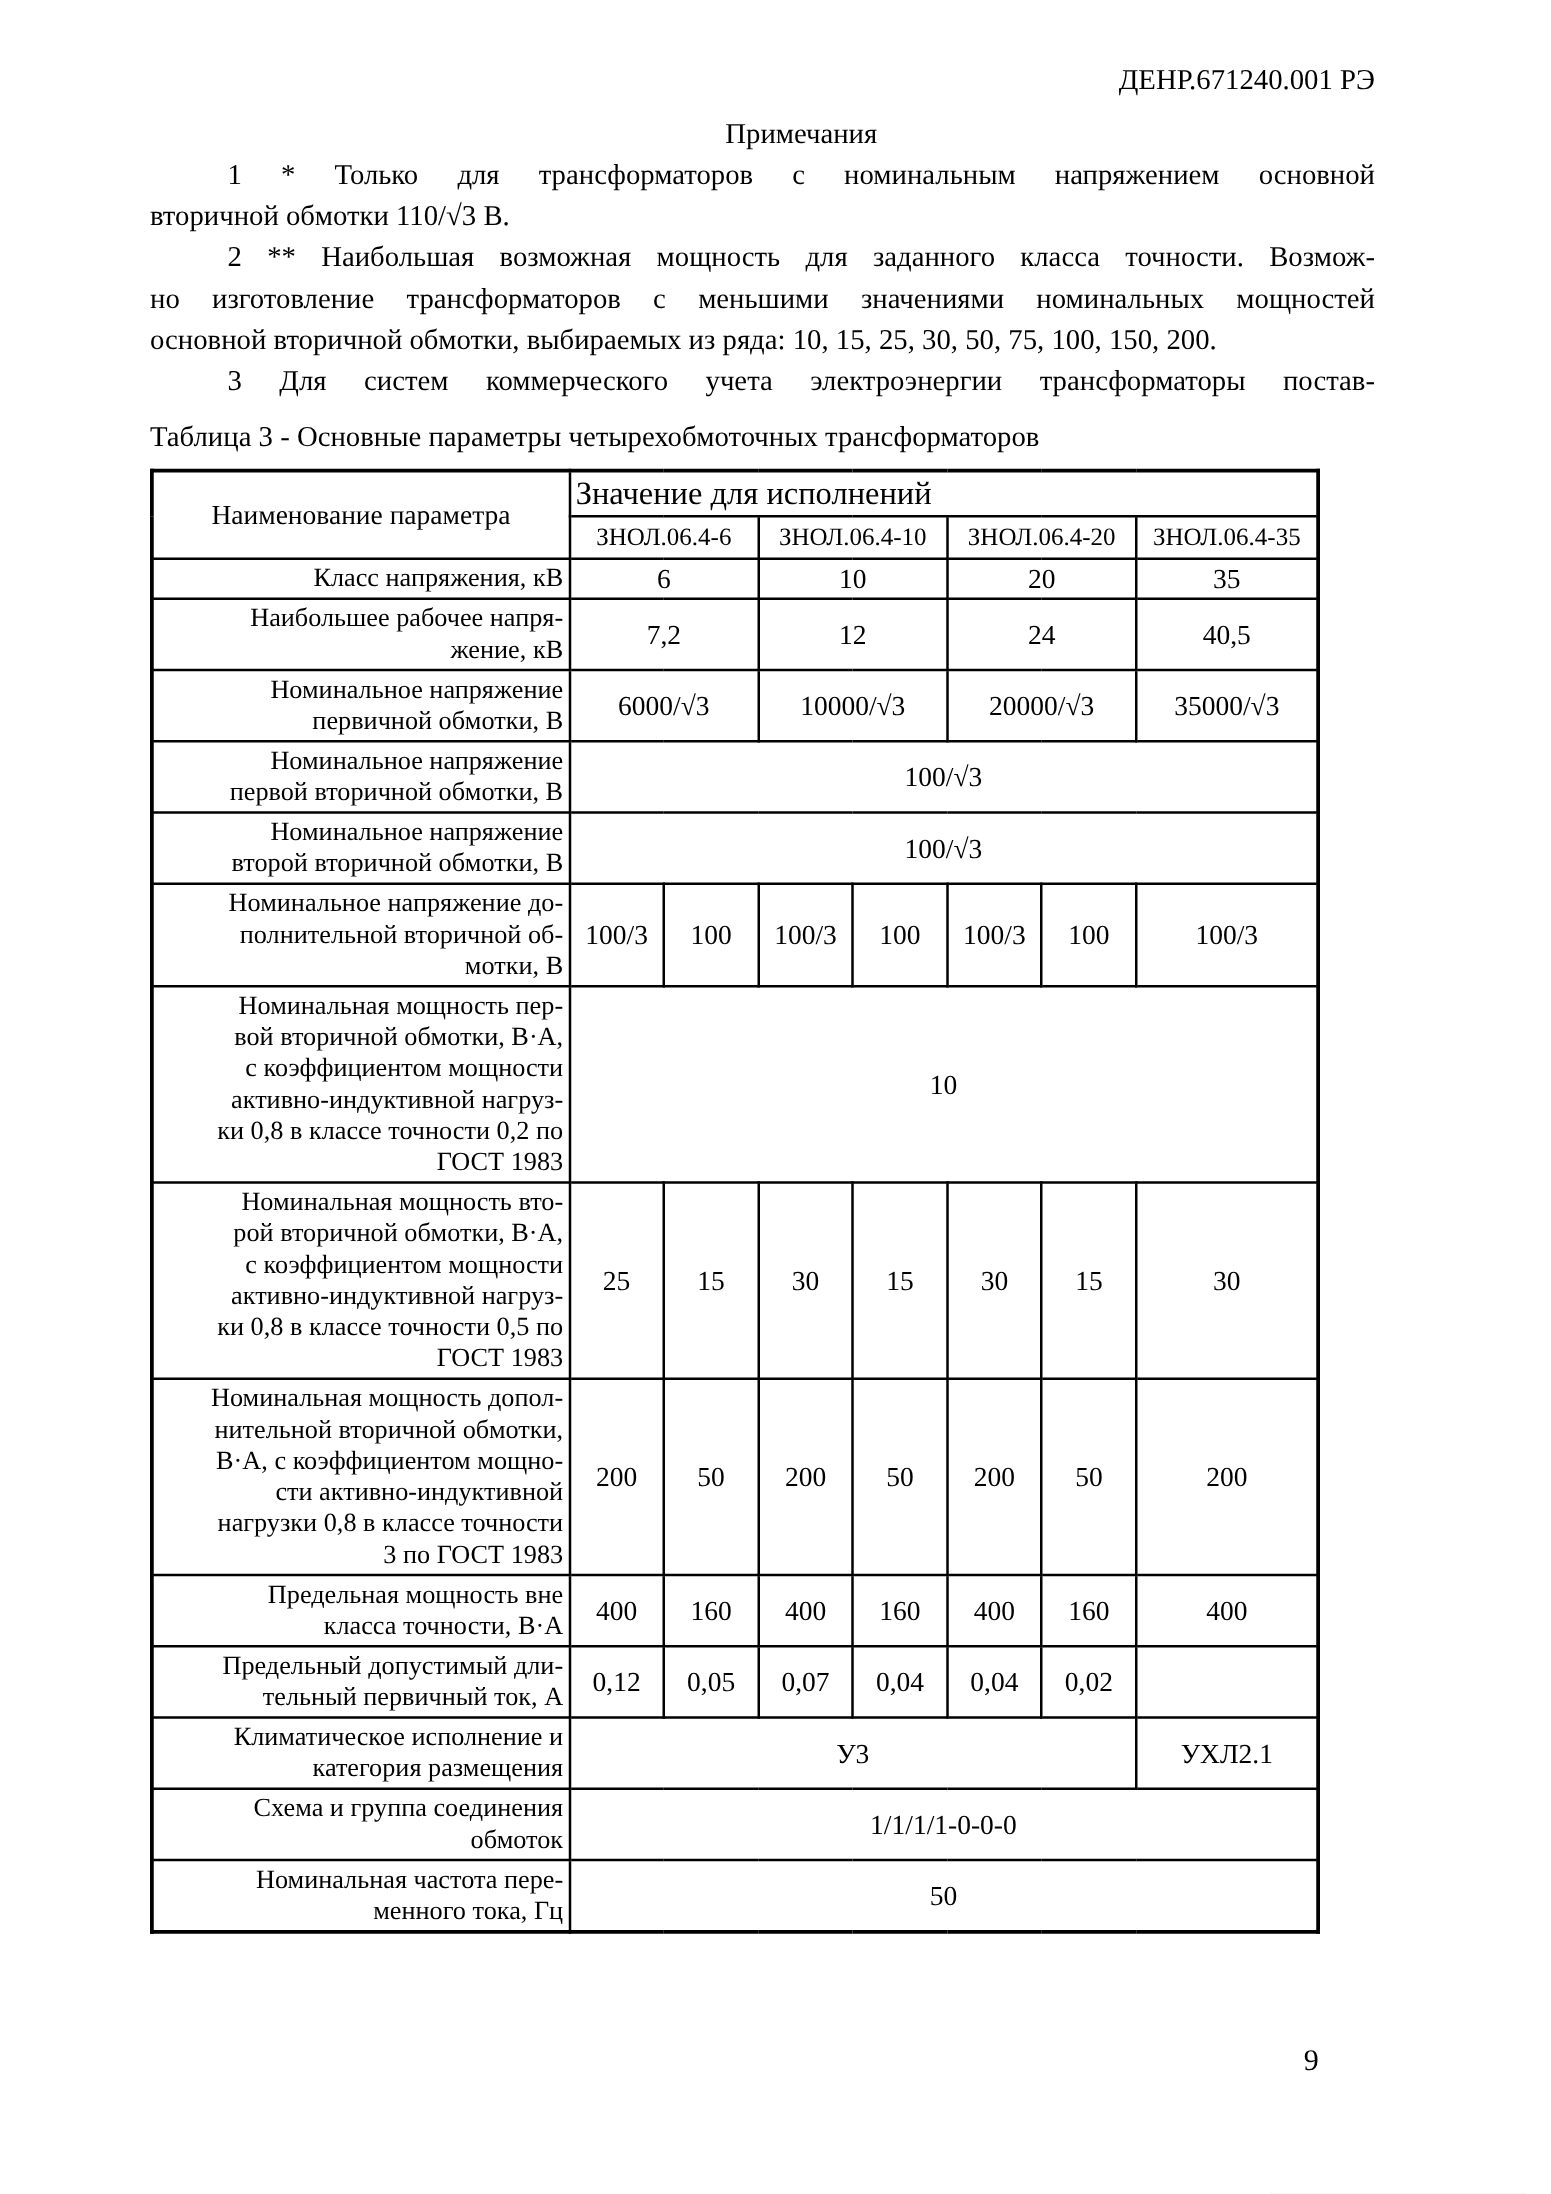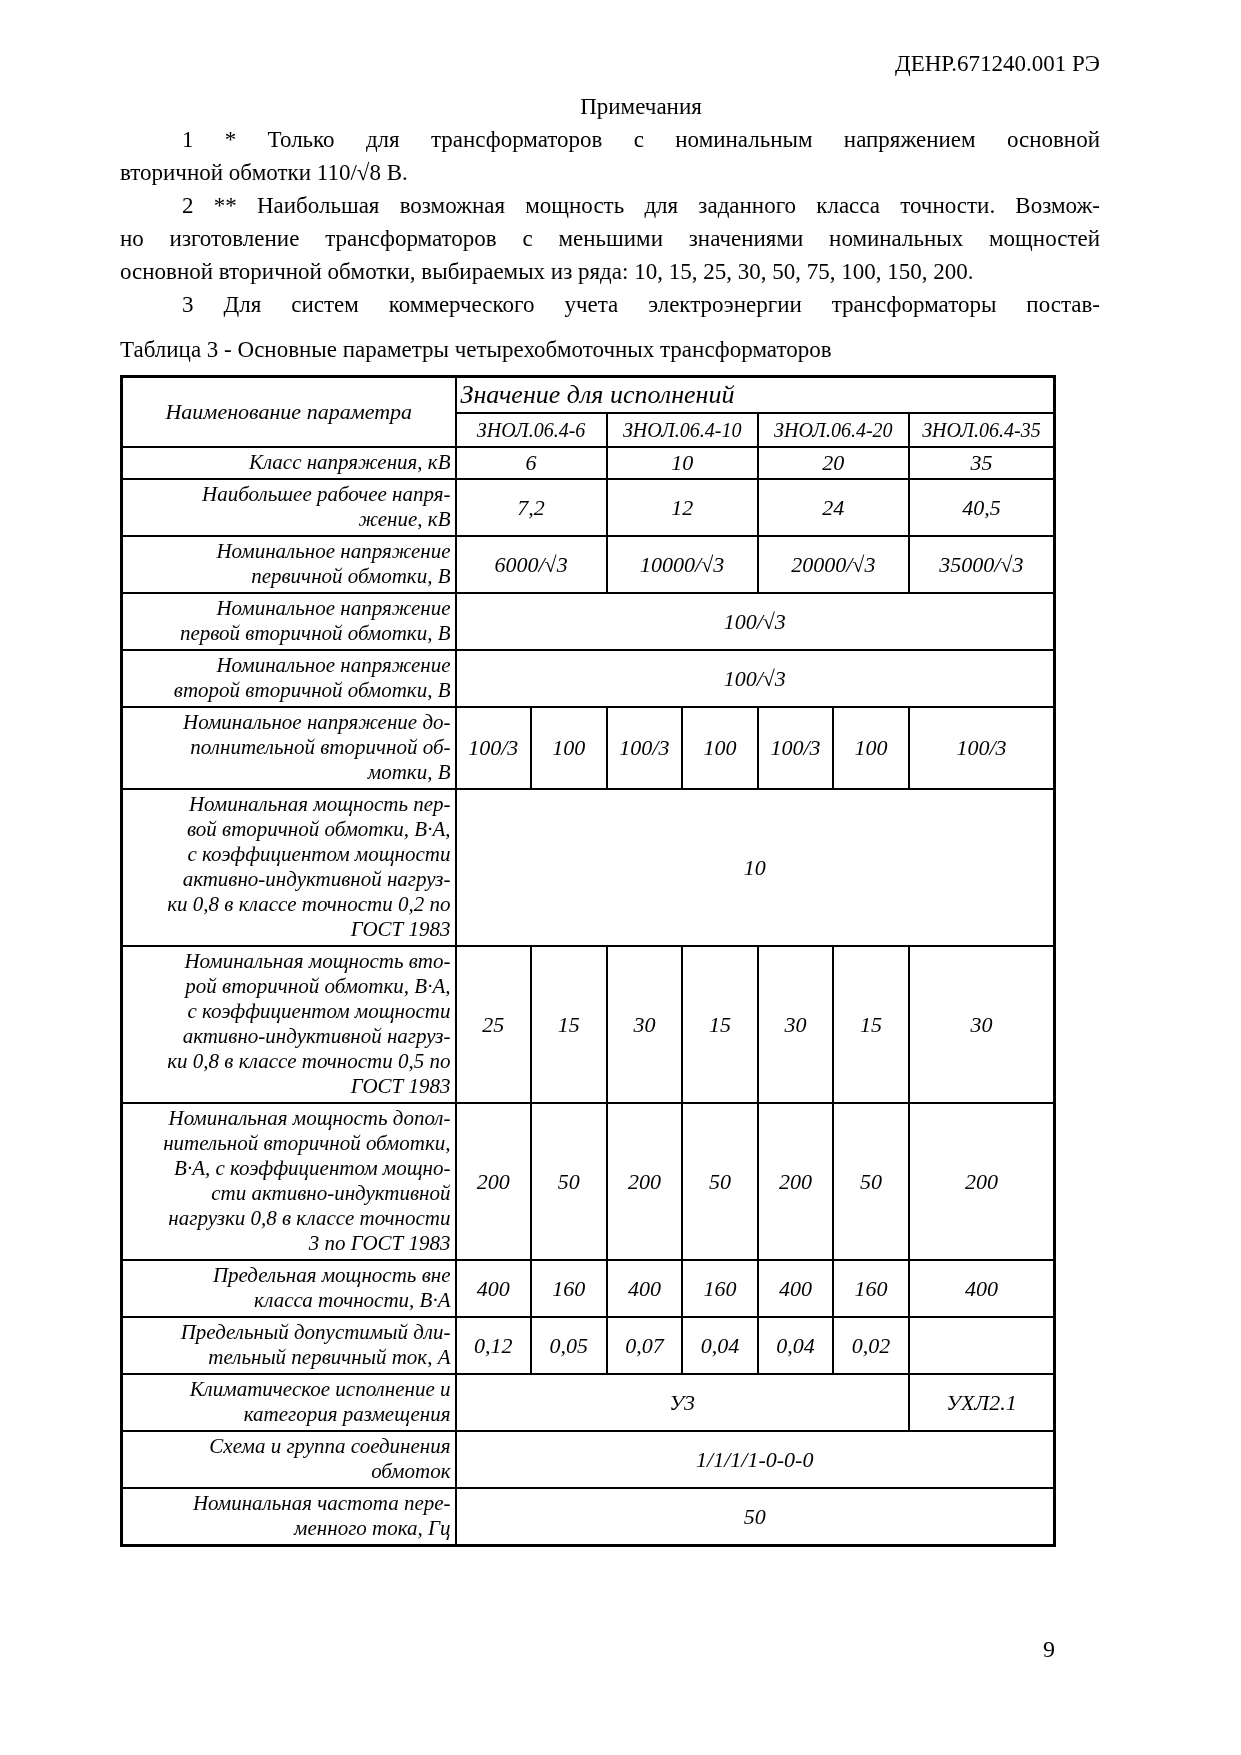--- a/index.html
+++ b/index.html
@@ -38,21 +38,20 @@
     font-size: 23px;
     line-height: 30px;
     margin-top: 14px;
     margin-bottom: 10px;
   }
   table.params {
     border-collapse: collapse;
     table-layout: fixed;
     width: 936px;
     border: 3px solid #000000;
-    font-style: italic;
   }
   table.params th, table.params td {
     border: 2px solid #000000;
     font-weight: normal;
     vertical-align: middle;
     box-sizing: border-box;
   }
   th.hdr-param { font-size: 22px; padding: 2px 4px; text-align: center; }
   th.hdr-group { font-size: 26px; padding: 2px 4px; text-align: left; height: 32px; }
   th.hdr-model { font-size: 20px; padding: 3px 2px; text-align: center; height: 34px; }
@@ -80,21 +79,21 @@
 <body>
 
 <div class="page">
   <div class="doc-header">ДЕНР.671240.001 РЭ</div>
 
   <div class="notes">
     <div class="notes-title">Примечания</div>
     <div id="notes-paragraphs">
         <div class="note-para">
           <div class="note-line first just">1  * Только для трансформаторов с номинальным напряжением основной</div>
-          <div class="note-line">вторичной обмотки 110/√8 В.</div>
+          <div class="note-line">вторичной обмотки 110/√3 В.</div>
         </div>
         <div class="note-para">
           <div class="note-line first just">2  ** Наибольшая возможная мощность для заданного класса точности. Возмож-</div>
           <div class="note-line just">но изготовление трансформаторов с меньшими значениями номинальных мощностей</div>
           <div class="note-line">основной вторичной обмотки, выбираемых из ряда: 10, 15, 25, 30, 50, 75, 100, 150, 200.</div>
         </div>
         <div class="note-para">
           <div class="note-line first just">3  Для систем коммерческого учета электроэнергии трансформаторы постав-</div>
         </div>
       </div>

